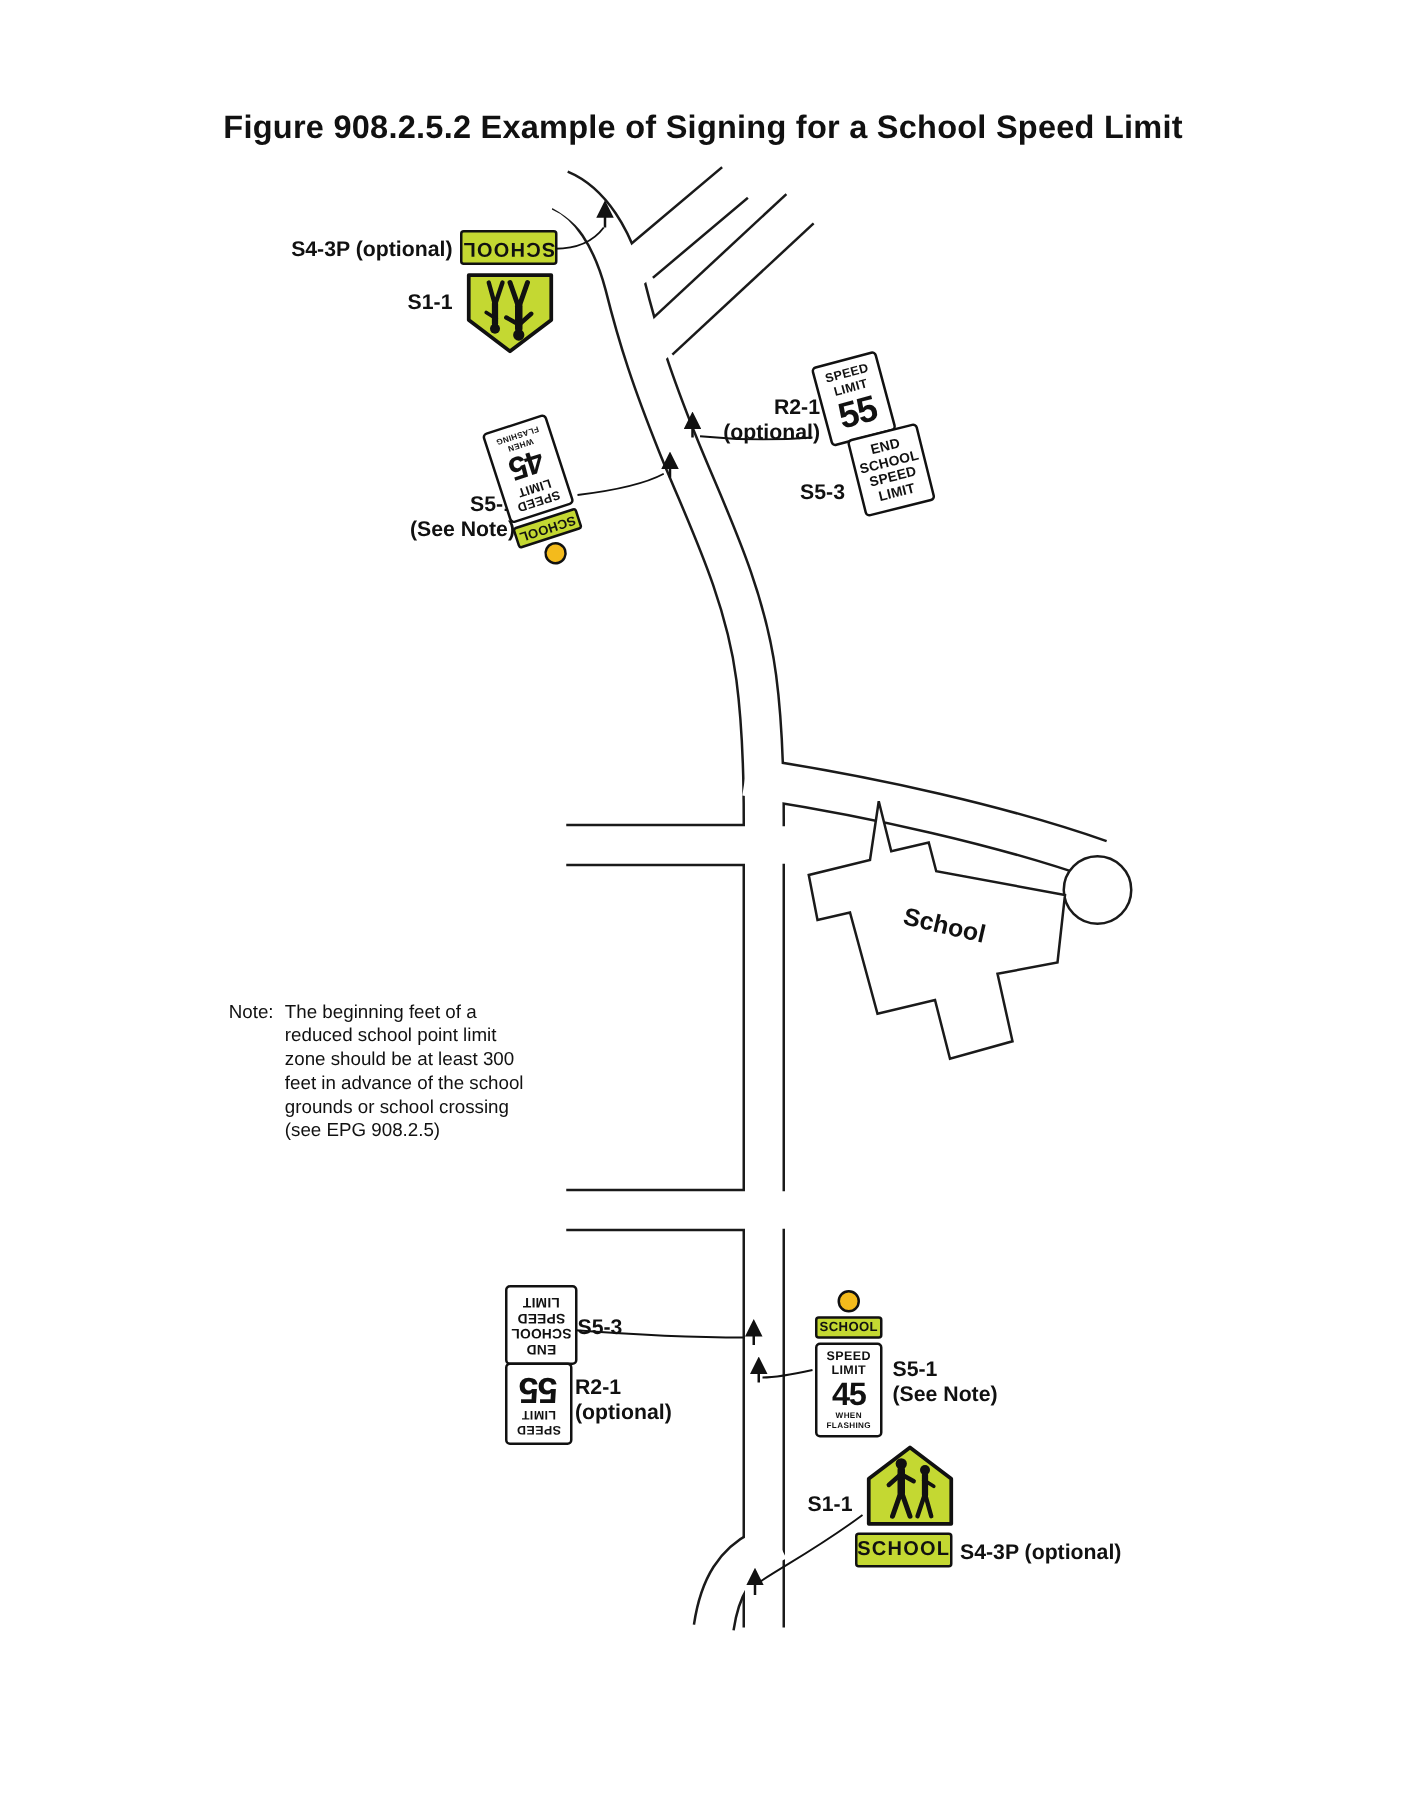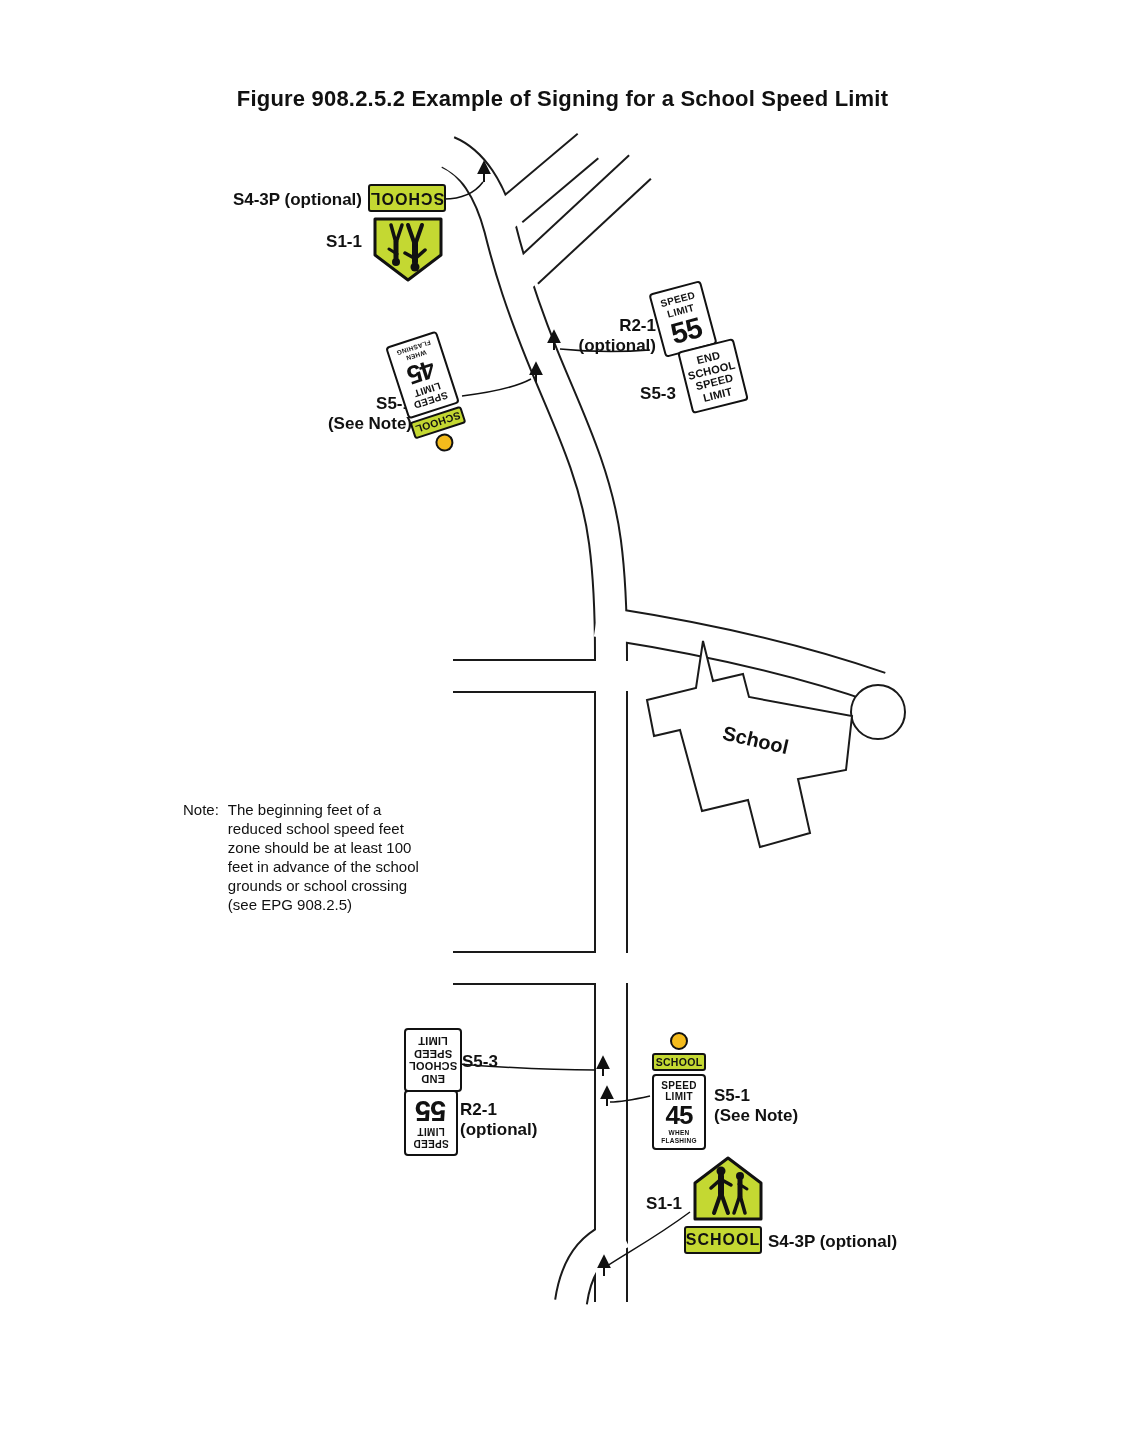--- a/index.html
+++ b/index.html
@@ -1,20 +1,20 @@
 <!DOCTYPE html>
 <html><head>
 <meta charset="utf-8">
 <style>
   html,body { margin:0; padding:0; background:#fff; }
   .canvas { position:relative; width:1125px; height:1456px; background:#fff;
             font-family:"Liberation Sans", sans-serif; color:#111; overflow:hidden; }
   .abs { position:absolute; }
   .title { position:absolute; top:86px; left:0; width:100%; text-align:center;
-           font-size:22px; font-weight:bold; letter-spacing:0.2px; }
+           font-size:26px; font-weight:bold; letter-spacing:0.2px; }
   .lbl { position:absolute; font-size:17px; line-height:20px; white-space:nowrap;font-weight:bold; }
   .right { text-align:right; }
 
   .assembly { position:absolute; display:flex; flex-direction:column; align-items:center; gap:3px; }
   .plate-white { background:#fff; border:2px solid #111; border-radius:4px;
                  display:flex; flex-direction:column; align-items:center; justify-content:center;
                  font-weight:bold; color:#111; box-sizing:border-box; }
   .plate-green { background:#c4d832; border:2px solid #111; border-radius:3px;
                  display:flex; align-items:center; justify-content:center;
                  font-weight:bold; color:#111; box-sizing:border-box; }
@@ -159,22 +159,22 @@
     <span>END</span>
     <span>SCHOOL</span>
     <span>SPEED</span>
     <span>LIMIT</span>
   </div>
 
   <div class="note">
     <div>Note:</div>
     <div>
       <div>The beginning feet of a</div>
-      <div>reduced school speed feet</div>
-      <div>zone should be at least 100</div>
+      <div>reduced school point limit</div>
+      <div>zone should be at least 300</div>
       <div>feet in advance of the school</div>
       <div>grounds or school crossing</div>
       <div>(see EPG 908.2.5)</div>
     </div>
   </div>
 
   <div class="plate-white s53-plate abs rot180" style="left:404px; top:1028px;">
     <span>END</span>
     <span>SCHOOL</span>
     <span>SPEED</span>

